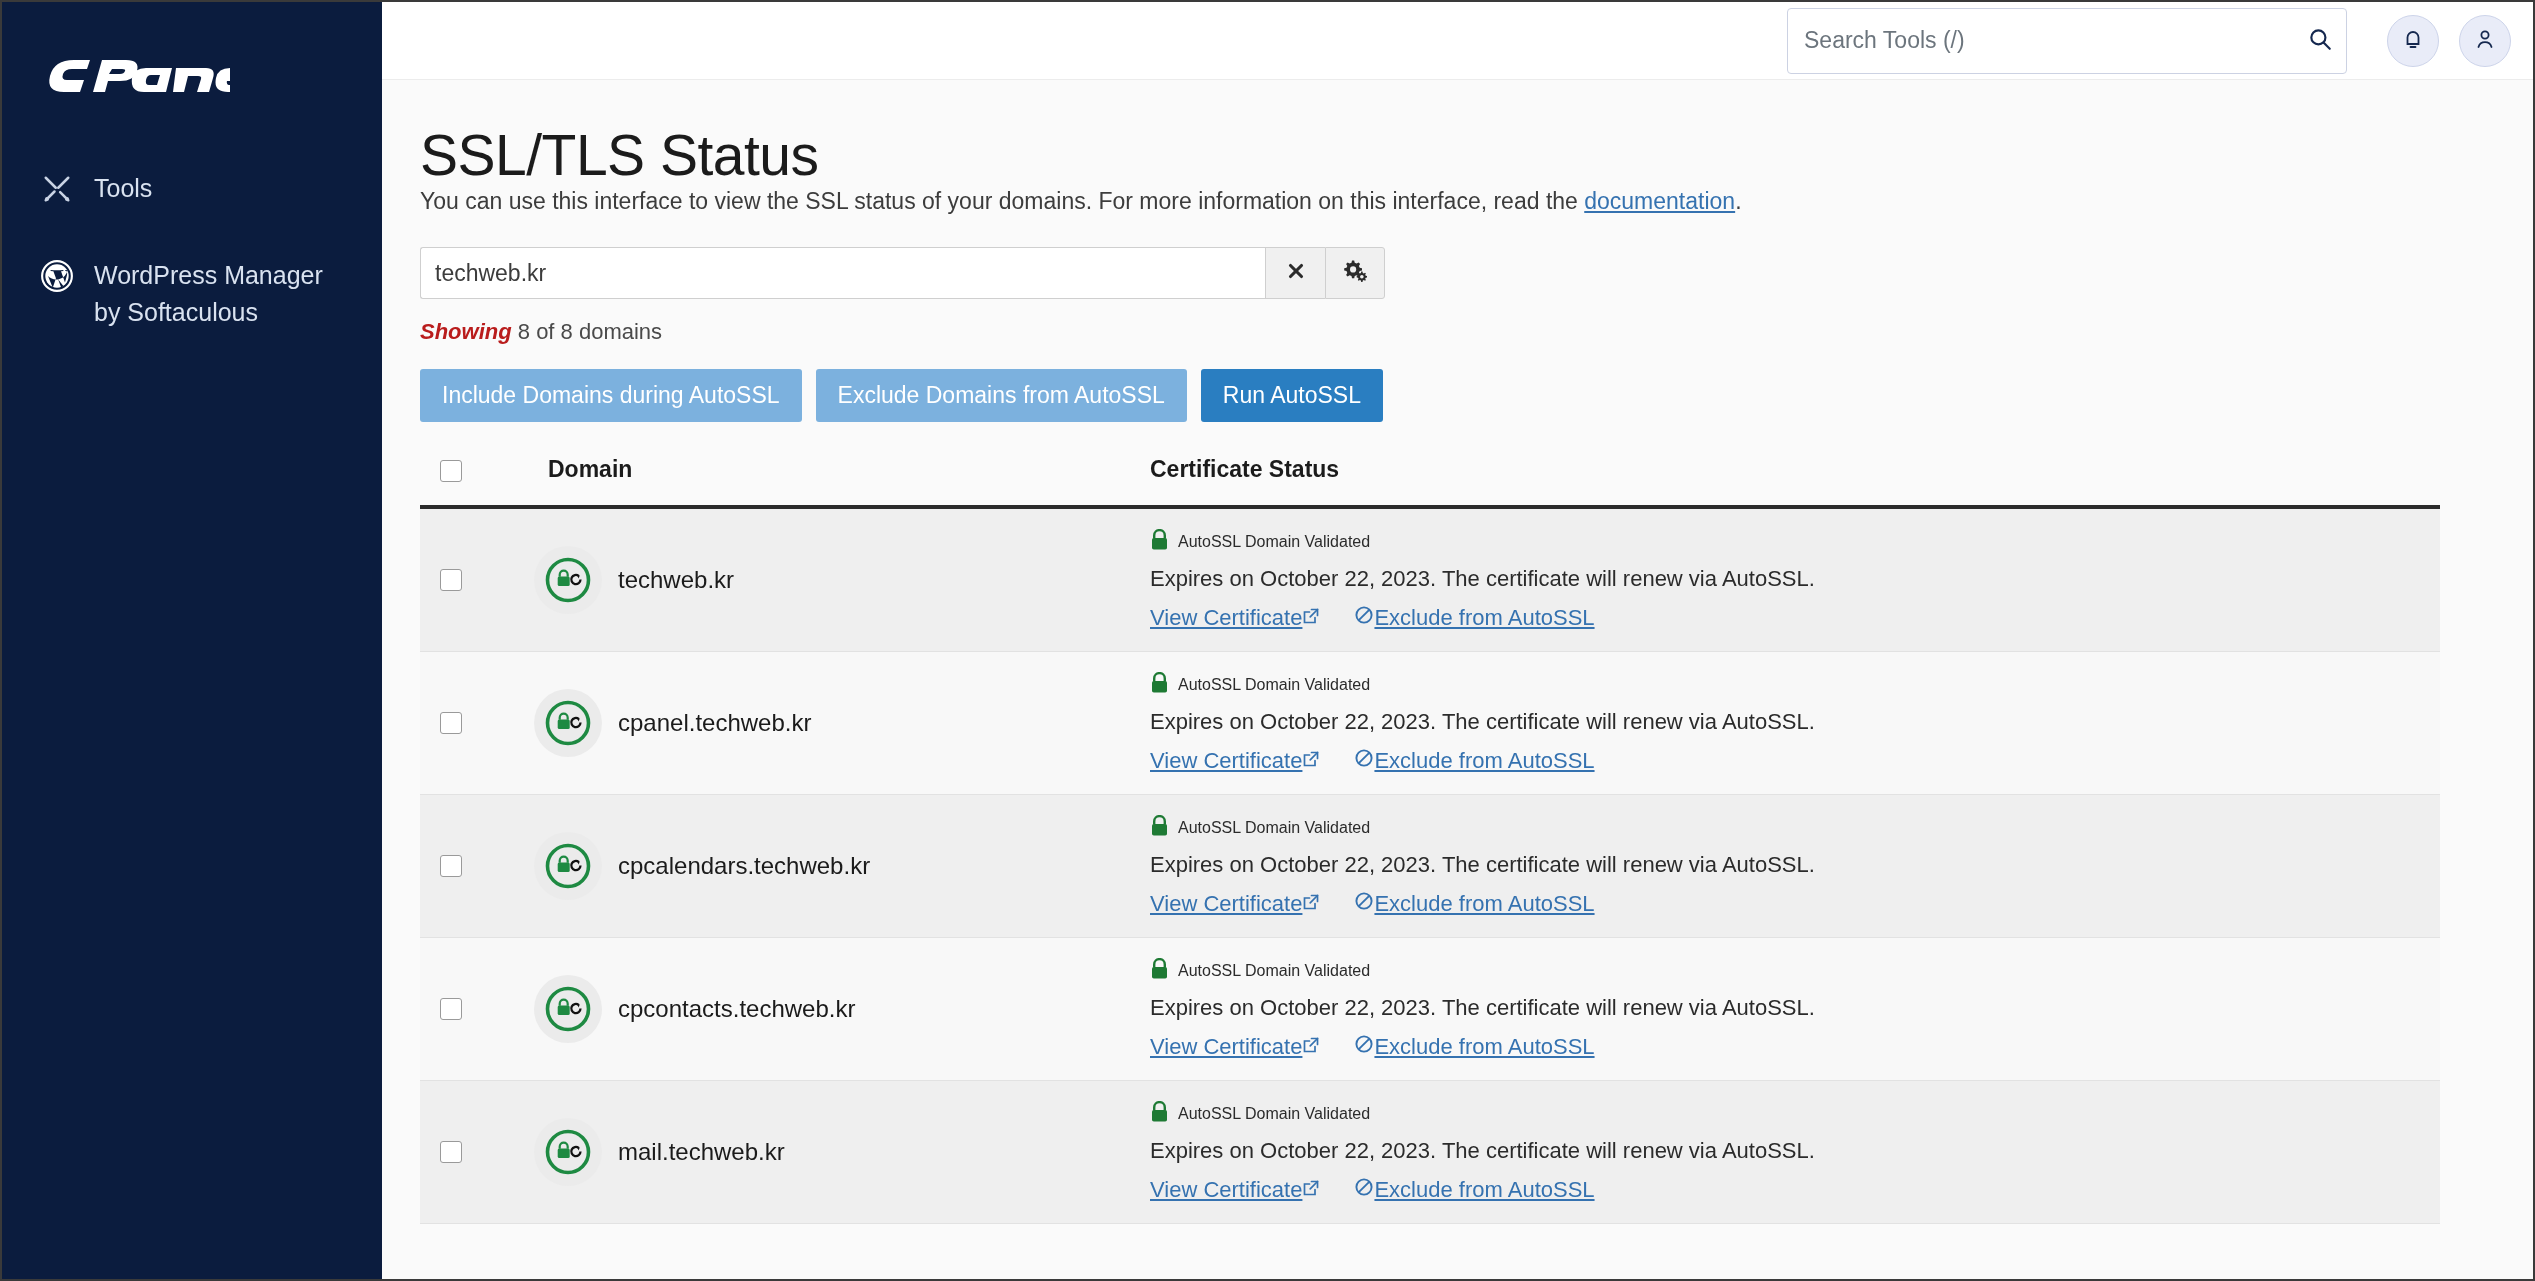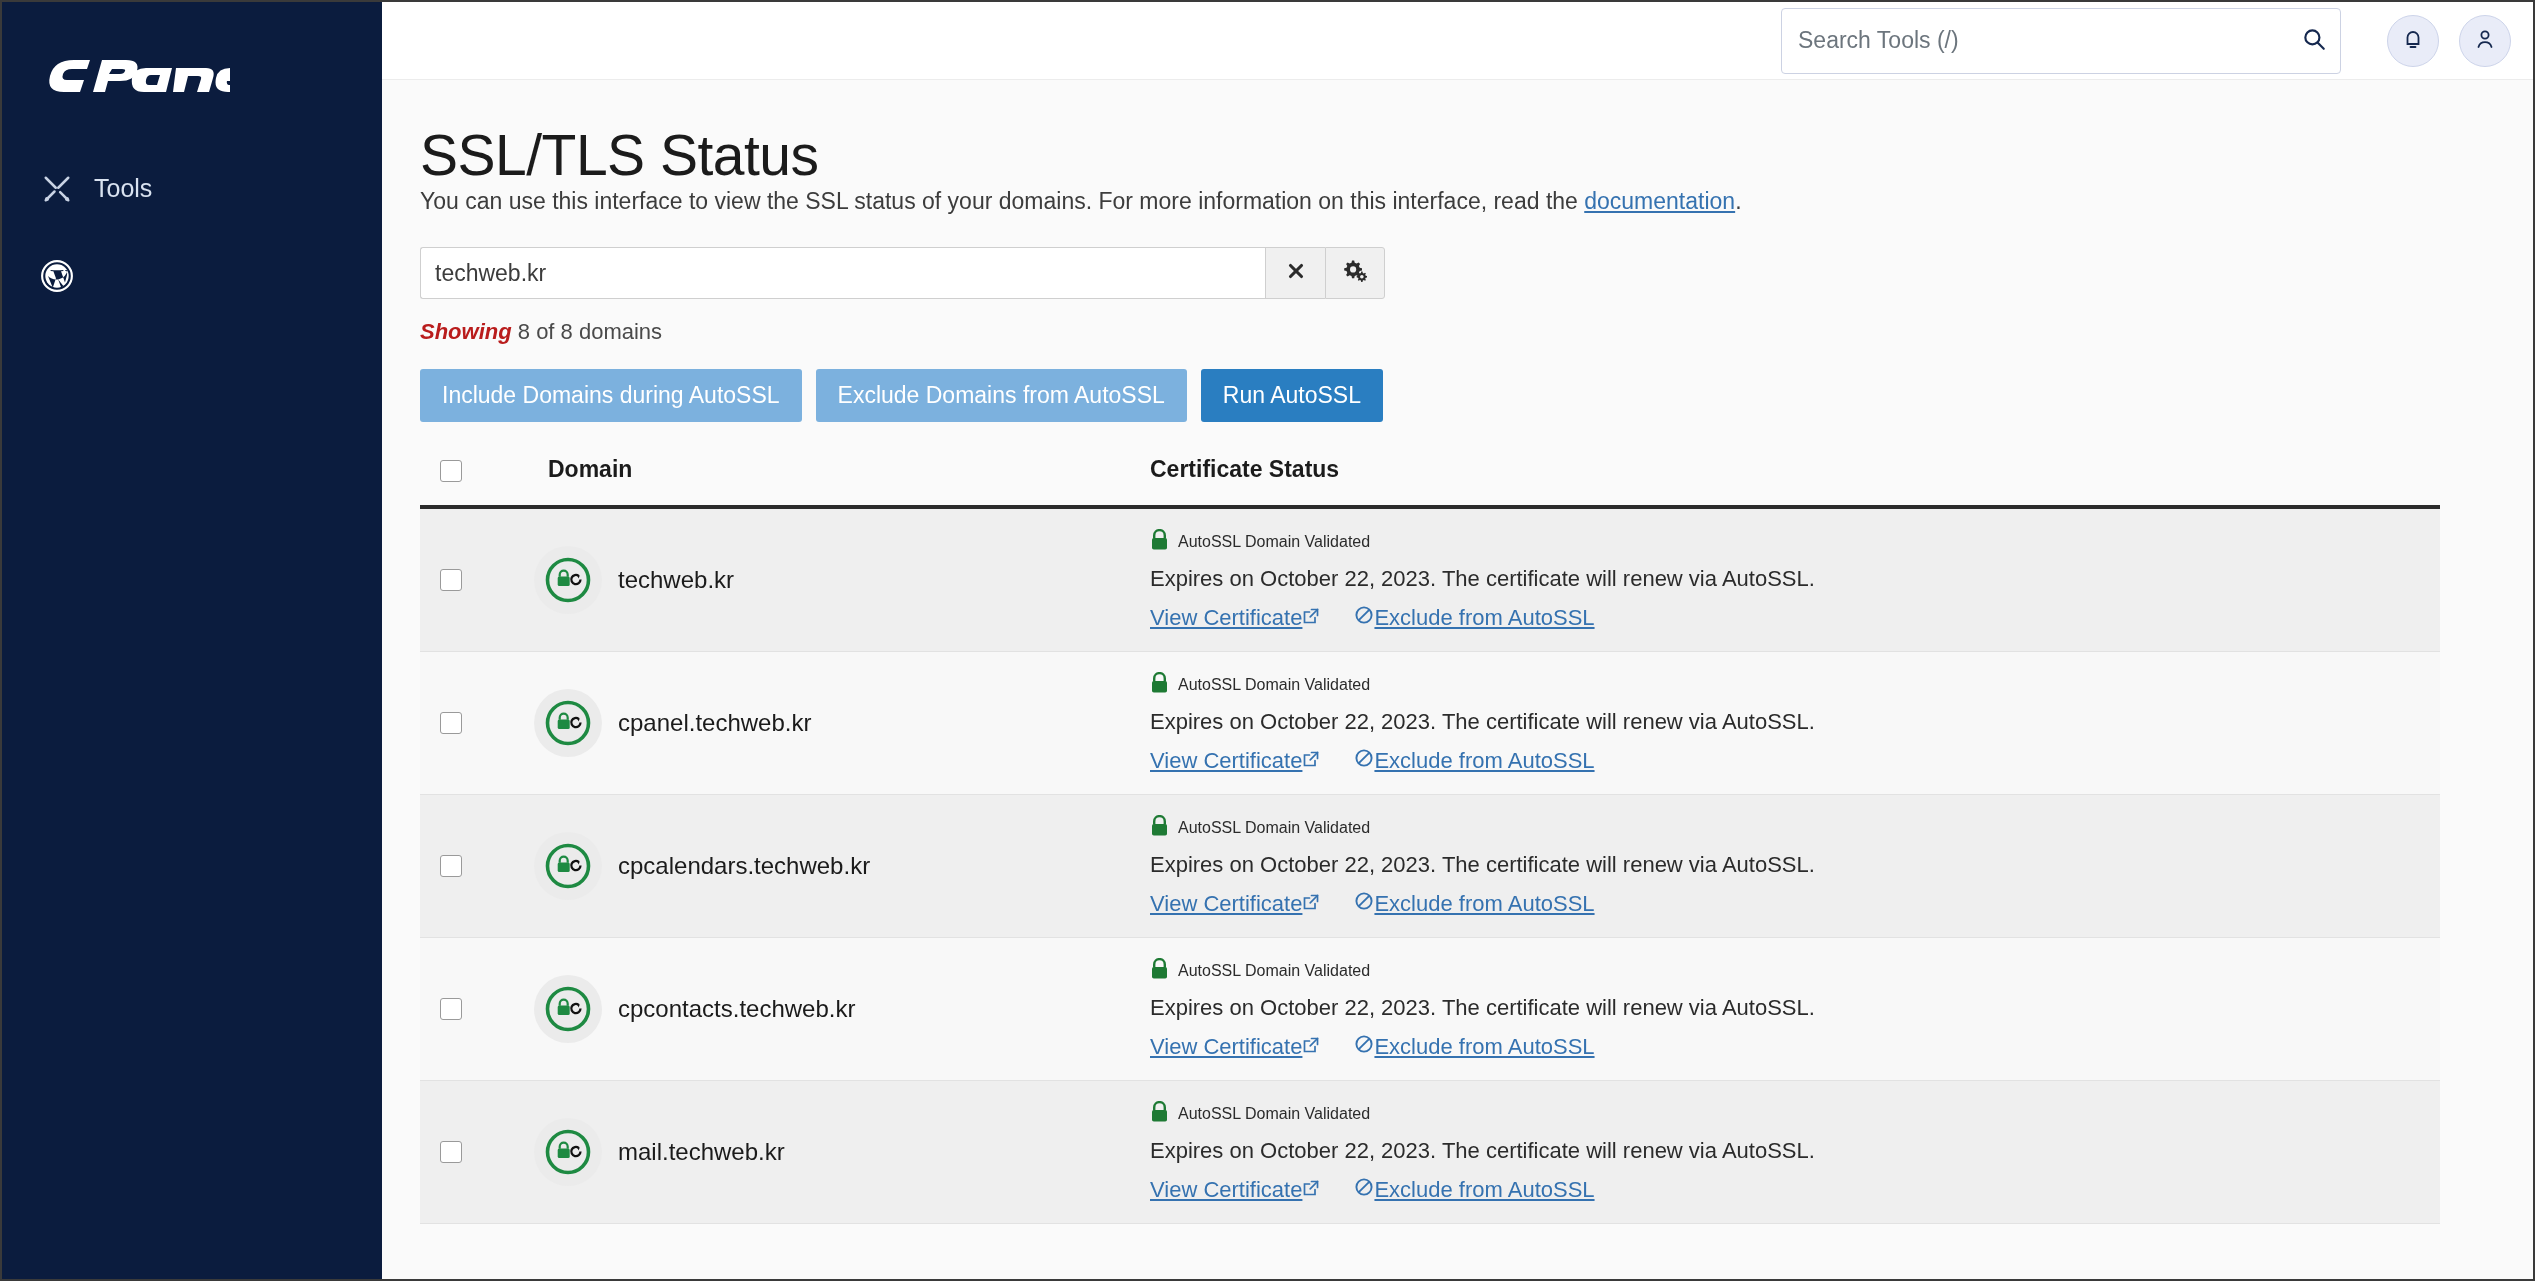--- a/index.html
+++ b/index.html
@@ -64,21 +64,21 @@
     display: flex;
     align-items: center;
     justify-content: flex-end;
     padding: 0 22px 0 0;
     border-bottom: 1px solid #ececec;
   }
   .search-wrap {
     position: relative;
     width: 560px;
     height: 66px;
-    margin-right: 26px;
+    margin-right: 20px;
   }
   .search-input {
     width: 100%; height: 100%;
     border: 1px solid #ccd2e3;
     border-radius: 4px;
     background: #fff;
     font-family: "Liberation Sans", sans-serif;
     font-size: 23px;
     color: #5a5a5a;
     padding: 0 54px 0 16px;
@@ -262,20 +262,21 @@
       <div class="nav-spacer"></div>
 
       <div class="nav-item">
         <span class="nav-ico">
           <svg width="34" height="34" viewBox="0 0 32 32" aria-hidden="true">
             <circle cx="16" cy="16" r="14" fill="none" stroke="#ffffff" stroke-width="2"></circle>
             <circle cx="16" cy="16" r="11" fill="#ffffff"></circle>
             <path d="M7.5 16 L12 27 L15 18 L12.6 11.5 Q11 11.5 10 11.4 L10 10.4 Q13 10.6 16 10.6 Q19 10.6 22 10.4 L22 11.4 Q20.8 11.5 19.8 11.5 L23.5 22 L25.3 15.6 Q26 13 25 11.4 L23.8 11.4 L23.8 10.4 Q25 10.5 26 10.6 A11 11 0 0 1 7.5 16 Z M17 19 L20 27 A11 11 0 0 0 22 25.5 Z" fill="#0b1c3e"></path>
           </svg>
         </span>
+        <span class="nav-label">WordPress Manager by Softaculous</span>
       </div>
     </nav>
   </aside>
 
   <div class="main">
 
     <header class="topbar">
       <div class="search-wrap">
         <input class="search-input" type="text" placeholder="Search Tools (/)" style="">
         <span class="search-ico">

